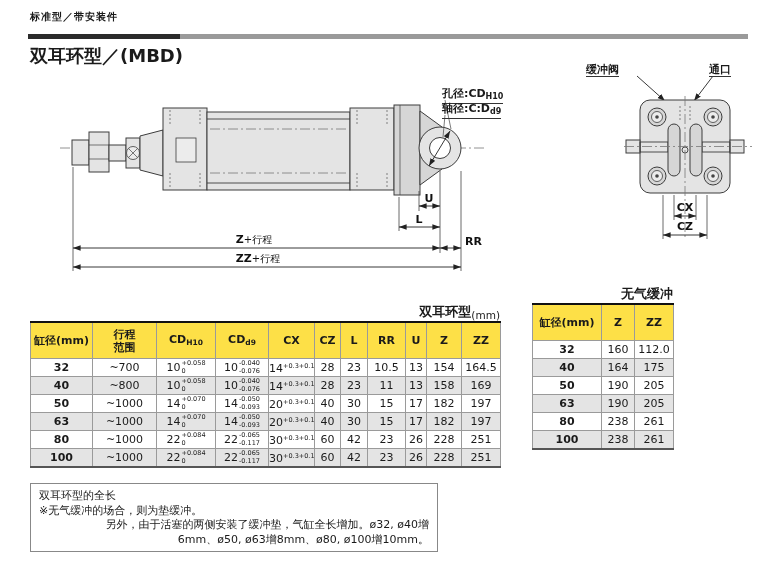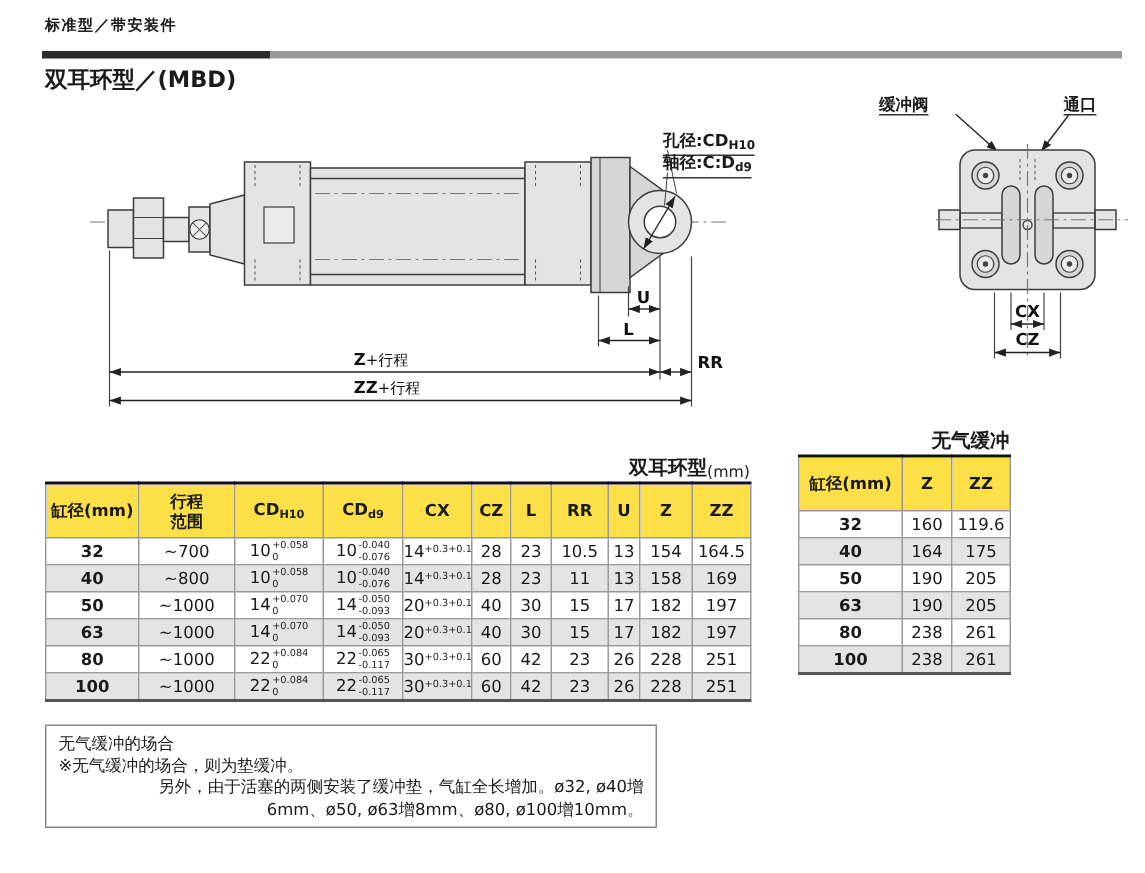--- a/index.html
+++ b/index.html
@@ -4,21 +4,21 @@
 <style>
   html,body{margin:0;padding:0;}
   body{width:763px;height:582px;position:relative;background:#fff;
        font-family:"DejaVu Sans","Liberation Sans",sans-serif;color:#1a1a1a;overflow:hidden;}
   .abs{position:absolute;}
 
   
   .page-title{left:30px;top:10px;font-size:10px;font-weight:bold;letter-spacing:1px;}
   .bar-dark{left:28px;top:34px;width:152px;height:5px;background:#2b2b2b;}
   .bar-gray{left:180px;top:34px;width:568px;height:5px;background:#9a9a9a;}
-  .page-subtitle{left:30px;top:44px;font-size:15px;font-weight:bold;}
+  .page-subtitle{left:30px;top:44px;font-size:18px;font-weight:bold;}
 
   
   .dlabel{font-size:11px;font-weight:bold;border-bottom:1px solid #333;line-height:12px;white-space:nowrap;}
   .dlabel sub{font-size:8px;vertical-align:-2px;}
 
   
   .tblwrap{font-size:11px;}
   .ttl-row{display:flex;justify-content:flex-end;align-items:flex-end;height:19px;}
   .ttl{font-weight:bold;font-size:13px;}
   .unit{font-size:10.5px;color:#222;}
@@ -353,21 +353,21 @@
         <tr>
           <th>缸径(mm)</th>
           <th>Z</th>
           <th>ZZ</th>
         </tr>
       </thead>
     <tbody>
         <tr>
           <td>32</td>
           <td>160</td>
-          <td>119.6</td>
+          <td>112.0</td>
         </tr>
         <tr class="shade">
           <td>40</td>
           <td>164</td>
           <td>175</td>
         </tr>
         <tr>
           <td>50</td>
           <td>190</td>
           <td>205</td>
@@ -385,17 +385,17 @@
         <tr class="shade">
           <td>100</td>
           <td>238</td>
           <td>261</td>
         </tr>
       </tbody>
   </table>
 </div>
 
 <div class="abs note" id="note-box">
-    <div>无气缓冲的场合</div>
+    <div>双耳环型的全长</div>
     <div>※无气缓冲的场合，则为垫缓冲。</div>
     <div class="indent">另外，由于活塞的两侧安装了缓冲垫，气缸全长增加。ø32, ø40增</div>
     <div class="indent">6mm、ø50, ø63增8mm、ø80, ø100增10mm。</div>
   </div>
 
 </body></html>

